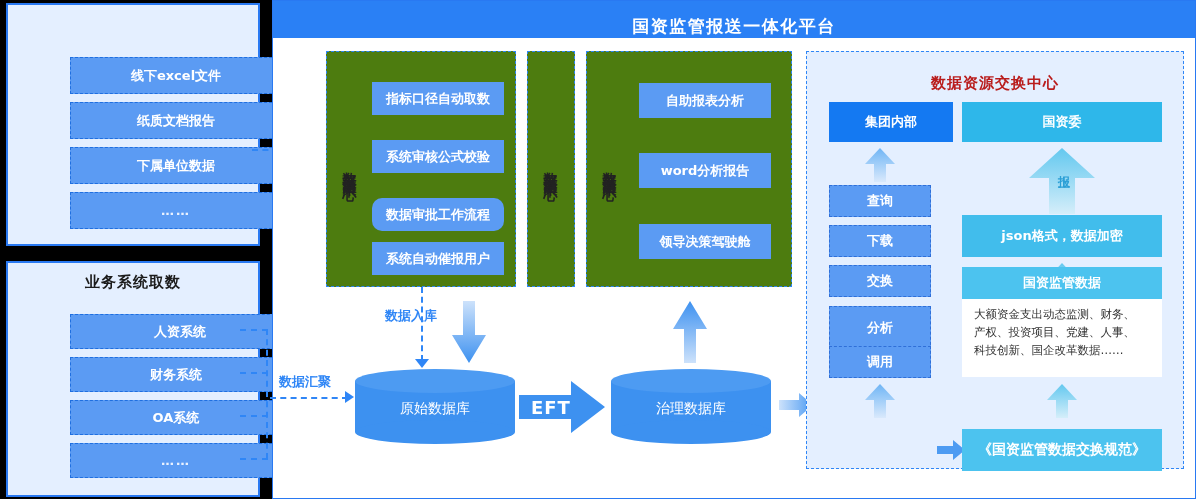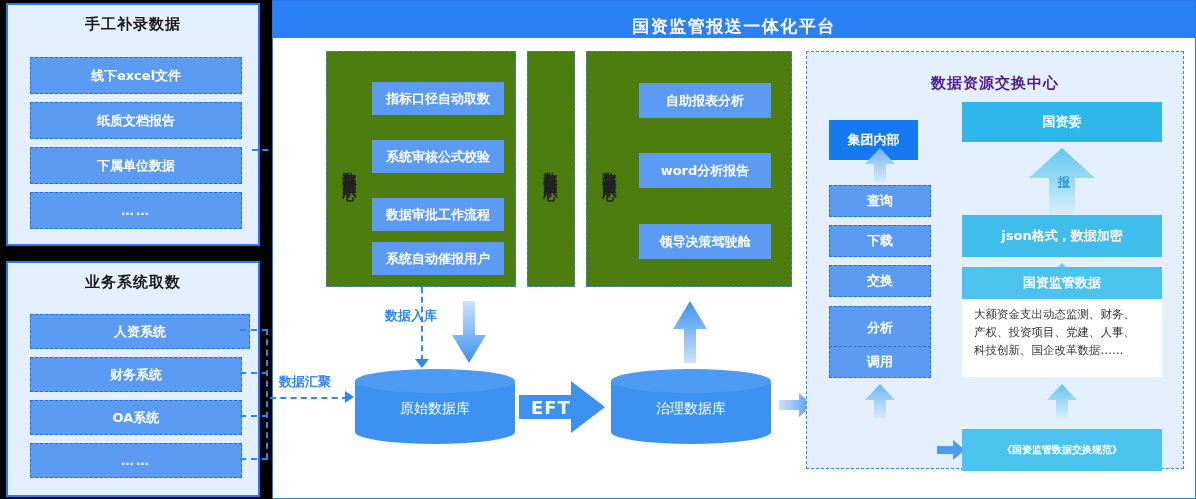--- a/index.html
+++ b/index.html
@@ -6,21 +6,21 @@
   body{width:1196px;height:499px;position:relative;overflow:hidden;
        font-family:"DejaVu Sans","Liberation Sans",sans-serif;}
 
   .root{position:absolute;left:0;top:0;width:1196px;height:499px;background:#000;}
 
   
   .lpanel{position:absolute;background:#e4efff;border:2px solid #2979f2;box-sizing:border-box;}
   .lpanel-title{position:absolute;left:0;right:0;top:10px;text-align:center;
                 font-size:15px;font-weight:bold;color:#1b1b1b;letter-spacing:1px;}
   .lbox{position:absolute;background:#5b9bf3;border:1px dashed #1f6fe0;box-sizing:border-box;
-        color:#fff;font-size:13px;font-weight:bold;display:flex;align-items:center;justify-content:center;}
+        color:#fff;font-size:13px;font-weight:bold;display:flex;align-items:center;justify-content:center;margin-left:40px;}
   .lbox.dots{color:#eaf2ff;letter-spacing:2px;font-weight:bold;}
 
   
   .stage{position:absolute;left:272px;top:0;width:924px;height:499px;background:#fff;
          border:1px solid #2979f2;box-sizing:border-box;}
   .header{position:absolute;left:0;top:0;width:100%;height:37px;background:#2a80f5;
           display:flex;align-items:flex-end;justify-content:center;}
   .header-title{color:#fff;font-size:17px;font-weight:bold;letter-spacing:1.5px;}
 
   
@@ -28,21 +28,21 @@
   .vlabel{position:absolute;writing-mode:vertical-rl;text-orientation:upright;
           font-size:14px;font-weight:bold;color:#222;letter-spacing:2px;
           display:flex;align-items:center;justify-content:center;}
 
   .bbox{position:absolute;background:#5b9bf3;box-sizing:border-box;color:#fff;
         font-size:13px;font-weight:bold;display:flex;align-items:center;justify-content:center;}
 
   
   .exch{position:absolute;border:1.5px dashed #2f86f6;background:#e4efff;box-sizing:border-box;}
   .exch-title{position:absolute;left:0;right:0;top:22px;text-align:center;
-              font-size:15px;font-weight:bold;color:#4c1d95;letter-spacing:1px;}
+              font-size:15px;font-weight:bold;color:#b91c1c;letter-spacing:1px;}
   .chip{position:absolute;box-sizing:border-box;display:flex;align-items:center;justify-content:center;
         color:#fff;font-weight:bold;font-size:13px;}
   .chip-dash{border:1px dashed #2f6fd8;background:#5b9bf3;}
   .chip-solid{background:#1479f2;}
   .chip-cyan{background:#2eb7ea;}
   .chip-cyan2{background:#41bdec;}
   .chip-cyan3{background:#4cc3ef;}
 
   .descbox{position:absolute;background:#fff;box-sizing:border-box;
            font-size:11.5px;color:#333;line-height:1.55;padding:7px 18px 4px 12px;}
@@ -65,21 +65,20 @@
   .flowlabel{position:absolute;color:#2f86f6;font-size:13px;font-weight:bold;white-space:nowrap;}
 
   .eft{position:absolute;color:#fff;font-size:18px;font-weight:bold;letter-spacing:1px;}
 </style>
 </head>
 <body>
 
 <div class="root">
 
   <div class="lpanel" style="left:6px;top:3px;width:254px;height:243px;">
-    <div class="lpanel-title">手工补录数据</div>
     <div class="lbox" style="left:22px;top:52px;width:212px;height:37px;">线下excel文件</div>
     <div class="lbox" style="left:22px;top:97px;width:212px;height:37px;">纸质文档报告</div>
     <div class="lbox" style="left:22px;top:142px;width:212px;height:37px;">下属单位数据</div>
     <div class="lbox dots" style="left:22px;top:187px;width:212px;height:37px;">……</div>
   </div>
 
   <div class="lpanel" style="left:6px;top:261px;width:254px;height:236px;">
     <div class="lpanel-title">业务系统取数</div>
     <div class="lbox" style="left:22px;top:51px;width:220px;height:35px;">人资系统</div>
     <div class="lbox" style="left:22px;top:94px;width:212px;height:35px;">财务系统</div>
@@ -99,21 +98,21 @@
   <div class="stage">
 
     <div class="header">
       <div class="header-title">国资监管报送一体化平台</div>
     </div>
 
     <div class="dgroup" style="left:53px;top:50px;width:190px;height:236px;">
       <div class="vlabel" style="left:8px;top:0;width:30px;height:100%;">数据采集汇聚中心</div>
       <div class="bbox" style="left:45px;top:30px;width:132px;height:33px;">指标口径自动取数</div>
       <div class="bbox" style="left:45px;top:88px;width:132px;height:33px;">系统审核公式校验</div>
-      <div class="bbox" style="left:45px;top:146px;width:132px;height:33px;">数据审批工作流程</div>
+      <div class="bbox" style="left:45px;top:146px;width:132px;height:33px;border-radius:10px;">数据审批工作流程</div>
       <div class="bbox" style="left:45px;top:190px;width:132px;height:33px;">系统自动催报用户</div>
     </div>
 
     <div class="dgroup" style="left:254px;top:50px;width:48px;height:236px;">
       <div class="vlabel" style="left:0;top:0;width:100%;height:100%;">数据采集汇聚中心</div>
     </div>
 
     <div class="dgroup" style="left:313px;top:50px;width:206px;height:236px;">
       <div class="vlabel" style="left:8px;top:0;width:30px;height:100%;">数据采集汇聚中心</div>
       <div class="bbox" style="left:52px;top:31px;width:132px;height:35px;">自助报表分析</div>
@@ -175,21 +174,21 @@
             <stop offset="1" stop-color="#4d9bf2"></stop>
       </linearGradient>
         </defs>
       <polygon points="0,7 20,7 20,0 34,12 20,24 20,17 0,17" fill="url(#ge)"></polygon>
     </svg>
 
     <div class="exch" style="left:533px;top:50px;width:378px;height:418px;">
 
       <div class="exch-title">数据资源交换中心</div>
 
-      <div class="chip chip-solid" style="left:22px;top:68px;width:89px;height:40px;">集团内部</div>
+      <div class="chip chip-solid" style="left:22px;top:50px;width:124px;height:40px;">集团内部</div>
 
       <svg style="position:absolute;left:58px;top:96px;" width="30" height="34" viewBox="0 0 30 34">
         <defs>
             <linearGradient id="gi" x1="0" y1="0" x2="0" y2="1">
           <stop offset="0" stop-color="#6fb5f5"></stop>
               <stop offset="1" stop-color="#d9e9fc"></stop>
         </linearGradient>
           </defs>
         <polygon points="15,0 30,16 21,16 21,34 9,34 9,16 0,16" fill="url(#gi)"></polygon>
       </svg>
@@ -235,17 +234,17 @@
         <polygon points="15,0 30,16 21,16 21,34 9,34 9,16 0,16" fill="url(#gj)"></polygon>
       </svg>
 
       <div class="chip chip-cyan3" style="left:155px;top:215px;width:200px;height:32px;">国资监管数据</div>
       <div class="descbox" style="left:155px;top:247px;width:200px;height:78px;">大额资金支出动态监测、财务、产权、投资项目、党建、人事、科技创新、国企改革数据……</div>
 
       <svg style="position:absolute;left:240px;top:332px;" width="30" height="34" viewBox="0 0 30 34">
         <polygon points="15,0 30,16 21,16 21,34 9,34 9,16 0,16" fill="url(#gj)"></polygon>
       </svg>
 
-      <div class="chip chip-cyan3" style="left:155px;top:377px;width:200px;height:42px;font-size:10px;">《国资监管数据交换规范》</div>
+      <div class="chip chip-cyan3" style="left:155px;top:377px;width:200px;height:42px;font-size:14px;">《国资监管数据交换规范》</div>
     </div>
 
   </div>
 </div>
 
 </body></html>

